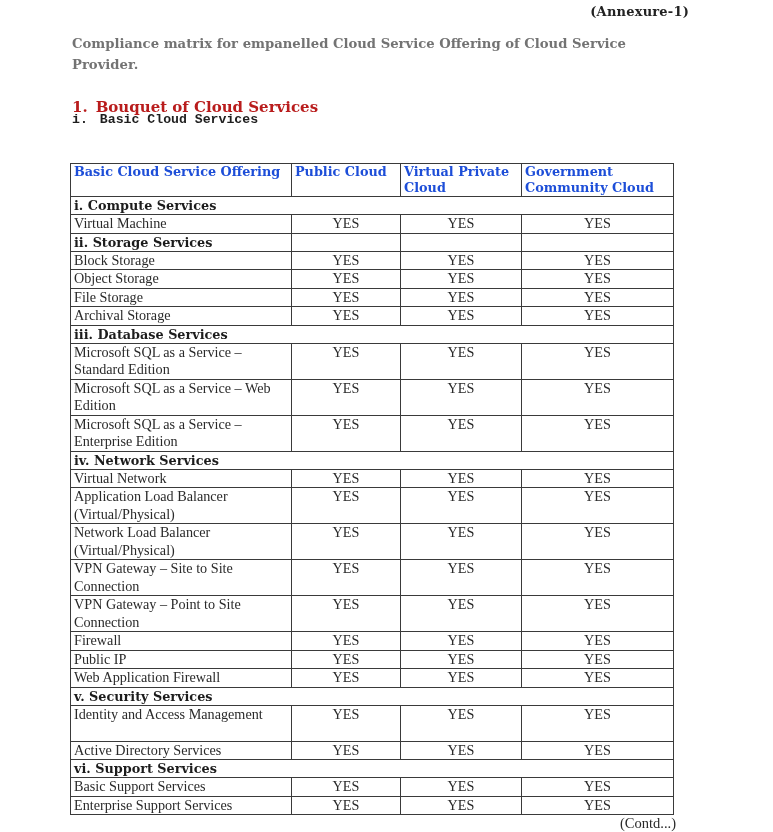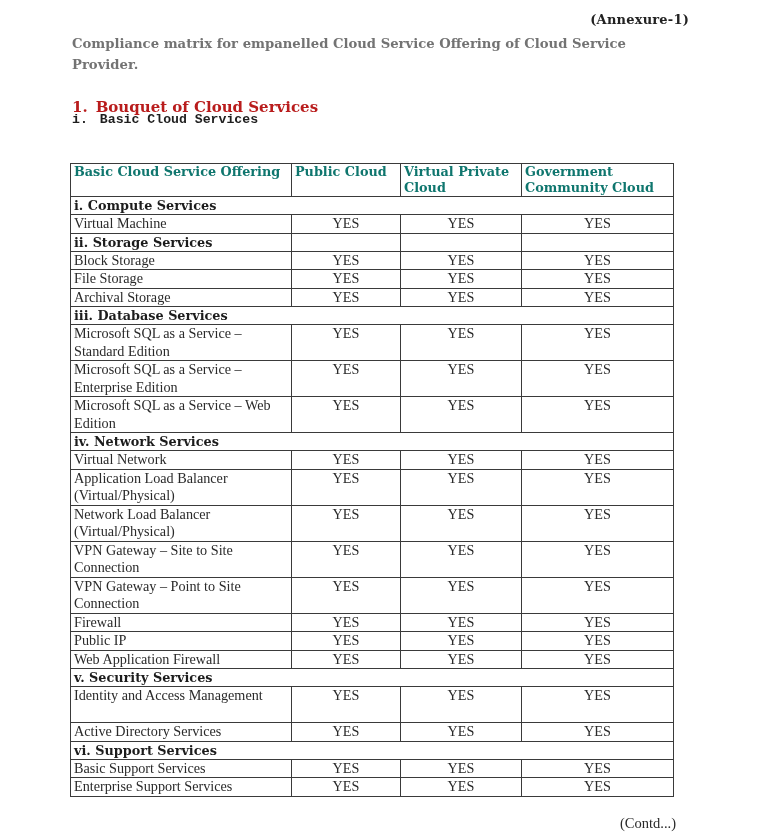--- a/index.html
+++ b/index.html
@@ -4,21 +4,21 @@
   <style>
     html, body { margin: 0; padding: 0; background: #ffffff; }
     body {
       width: 773px; height: 832px; position: relative; overflow: hidden;
       font-family: "DejaVu Serif", "Liberation Serif", serif;
       color: #1a1a1a;
     }
     .annexure {
       position: absolute; top: 4px; right: 84px;
       font-family: "DejaVu Serif", serif; font-weight: bold; font-size: 13px;
-      letter-spacing: 0.2px; color: #222; margin-top: 8px;
+      letter-spacing: 0.2px; color: #222;
     }
     .intro {
       position: absolute; top: 33px; left: 72px; width: 600px;
       font-family: "DejaVu Serif", serif; font-weight: bold; font-size: 13.2px;
       line-height: 21px; color: #737373;
     }
     .h1 {
       position: absolute; top: 98px; left: 72px;
       font-family: "DejaVu Serif", serif; font-weight: bold; font-size: 15px; color: #b91c1c;
     }
@@ -36,21 +36,21 @@
     table.matrix col.c1 { width: 221px; }
     table.matrix col.c2 { width: 109px; }
     table.matrix col.c3 { width: 121px; }
     table.matrix col.c4 { width: 152px; }
     table.matrix th, table.matrix td {
       border: 1px solid #3a3a3a; padding: 0 3px; vertical-align: top;
       font-size: 14.2px; line-height: 17.5px; color: #2a2a2a; font-weight: normal;
     }
     table.matrix th {
       font-family: "DejaVu Serif", serif; font-weight: bold; font-size: 12.8px;
-      text-align: left; height: 32px; line-height: 16px; padding-top: 0; color: #0f766e;
+      text-align: left; height: 32px; line-height: 16px; padding-top: 0; color: #1d4ed8;
     }
     table.matrix tr.section td {
       font-family: "DejaVu Serif", serif; font-weight: bold; font-size: 12.8px;
       height: 17px; line-height: 17px; color: #1c1c1c;
     }
     table.matrix tr.single td { height: 17px; }
     table.matrix tr.double td { height: 35px; margin-left: 8px; }
     table.matrix td.yes { text-align: center; }
     .contd {
       position: absolute; top: 815px; right: 97px;
@@ -105,20 +105,26 @@
       <td></td>
       <td></td>
     </tr>
     <tr class="single">
       <td>Block Storage</td>
       <td class="yes">YES</td>
       <td class="yes">YES</td>
       <td class="yes">YES</td>
     </tr>
     <tr class="single">
+      <td>Object Storage</td>
+      <td class="yes">YES</td>
+      <td class="yes">YES</td>
+      <td class="yes">YES</td>
+    </tr>
+    <tr class="single">
       <td>File Storage</td>
       <td class="yes">YES</td>
       <td class="yes">YES</td>
       <td class="yes">YES</td>
     </tr>
     <tr class="single">
       <td>Archival Storage</td>
       <td class="yes">YES</td>
       <td class="yes">YES</td>
       <td class="yes">YES</td>
@@ -127,27 +133,27 @@
     <tr class="section">
       <td colspan="4">iii. Database Services</td>
     </tr>
     <tr class="double">
       <td>Microsoft SQL as a Service – Standard Edition</td>
       <td class="yes">YES</td>
       <td class="yes">YES</td>
       <td class="yes">YES</td>
     </tr>
     <tr class="double">
+      <td>Microsoft SQL as a Service – Web Edition</td>
+      <td class="yes">YES</td>
+      <td class="yes">YES</td>
+      <td class="yes">YES</td>
+    </tr>
+    <tr class="double">
       <td>Microsoft SQL as a Service – Enterprise Edition</td>
-      <td class="yes">YES</td>
-      <td class="yes">YES</td>
-      <td class="yes">YES</td>
-    </tr>
-    <tr class="double">
-      <td>Microsoft SQL as a Service – Web Edition</td>
       <td class="yes">YES</td>
       <td class="yes">YES</td>
       <td class="yes">YES</td>
     </tr>
 
     <tr class="section">
       <td colspan="4">iv. Network Services</td>
     </tr>
     <tr class="single">
       <td>Virtual Network</td>

